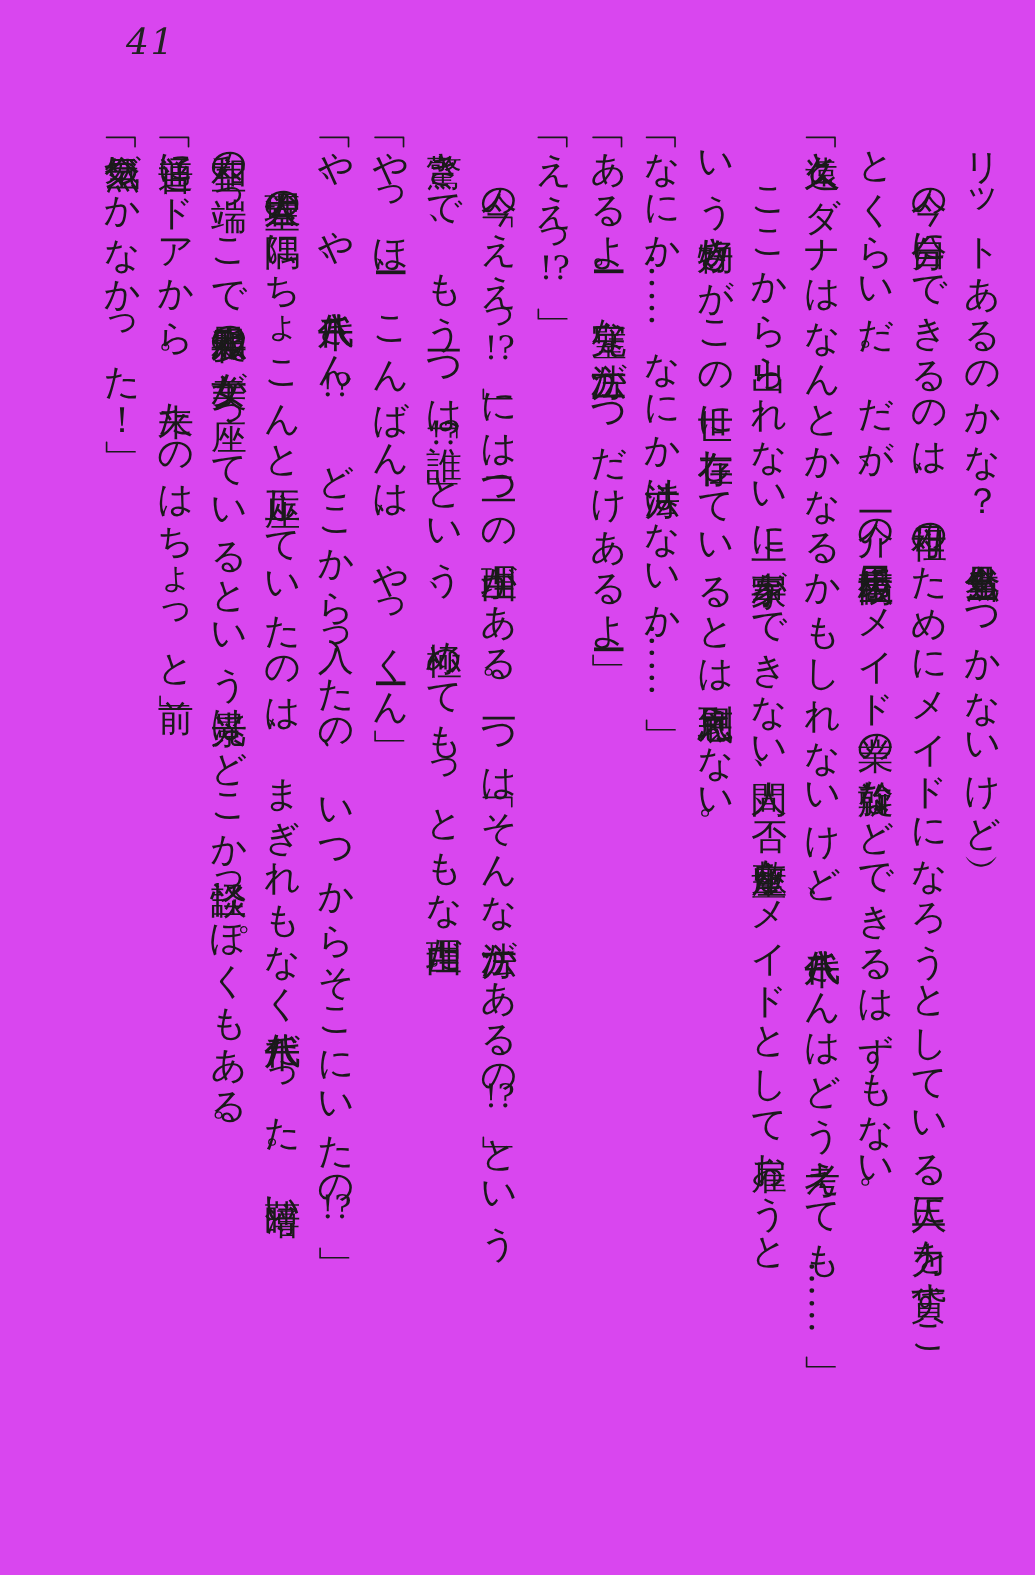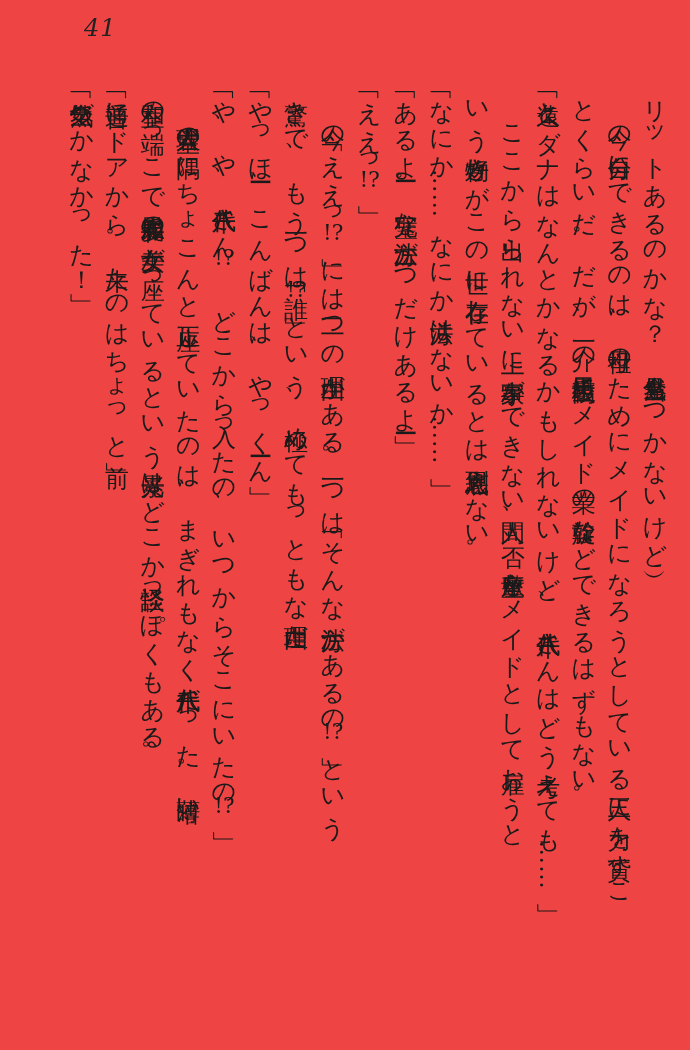--- a/index.html
+++ b/index.html
@@ -9,21 +9,21 @@
   body {
     width: 690px;
     height: 1050px;
     overflow: hidden;
     background: #ffffff;
   }
   .page {
     position: relative;
     width: 690px;
     height: 1050px;
-    background: #ef4444;
+    background: #d946ef;
     color: #1a1a1a;
     font-family: "DejaVu Serif", "Liberation Serif", serif;
   }
   .page-number {
     position: absolute;
     top: 14px;
     left: 84px;
     font-size: 24px;
     font-style: italic;
     letter-spacing: 1px;

